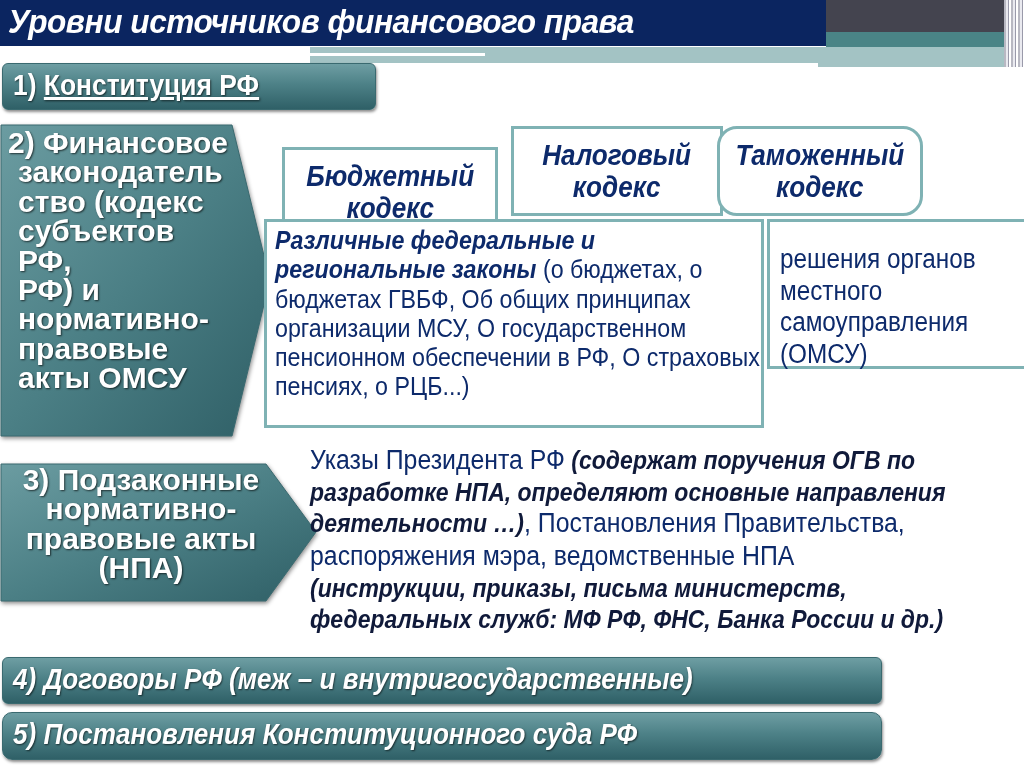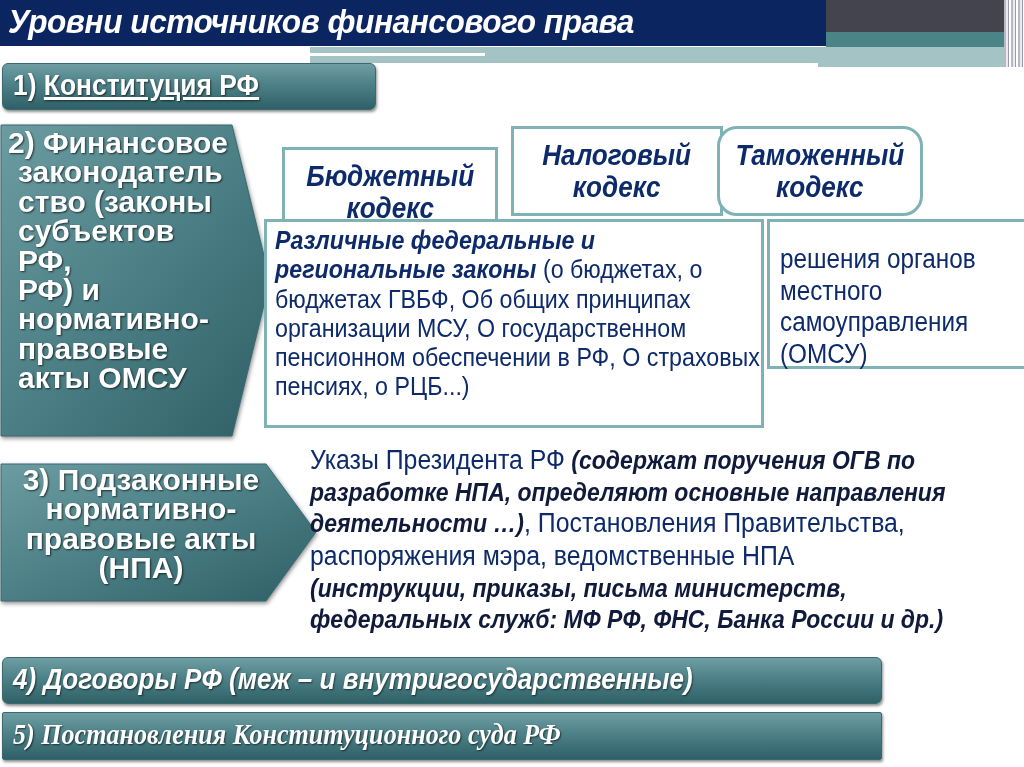--- a/index.html
+++ b/index.html
@@ -28,21 +28,21 @@
   .laws-box{position:absolute;left:264px;top:219px;width:500px;height:209px;border:3px solid #7fb2b4;background:#fff;color:#0d2a6b;font-size:25px;line-height:1.17;padding:4px 8px;box-sizing:border-box;font-weight:normal;}
   .laws-box .bi{font-weight:bold;font-style:italic;}
   .laws-box .txt{transform:scaleX(0.93);transform-origin:left top;width:530px;}
   .omsu-box{position:absolute;left:767px;top:219px;width:257px;height:150px;border-top:3px solid #7fb2b4;border-left:3px solid #7fb2b4;border-bottom:3px solid #7fb2b4;background:#fff;color:#0d2a6b;font-size:27px;line-height:1.17;padding:22px 10px;box-sizing:border-box;}
   .omsu-box .txt{transform:scaleX(0.9);transform-origin:left top;width:270px;}
   .npa-text{position:absolute;left:310px;top:444px;width:700px;color:#0d2a6b;font-size:25px;line-height:1.22;}
   .npa-text .inner{transform:scaleX(0.92);transform-origin:left top;width:740px;}
   .npa-text .reg{font-size:27px;}
   .npa-text .it{font-style:italic;font-weight:bold;color:#101a3a;}
   .lvl4{left:2px;top:657px;width:878px;height:45px;border-radius:6px;}
-  .lvl5{left:2px;top:712px;width:878px;height:46px;border-radius:2px;font-family:Liberation Serif, serif;}
+  .lvl5{left:2px;top:712px;width:878px;height:46px;border-radius:10px;}
   .bar-text{position:absolute;left:10px;top:4px;font-size:30px;font-style:italic;font-weight:bold;text-shadow:1px 1px 2px rgba(0,0,0,0.6);transform:scaleX(0.87);transform-origin:left center;white-space:nowrap;}
 </style>
 </head>
 <body>
 
 <div class="title-bar">
   <div class="title-text">Уровни источников финансового права</div>
 </div>
 <div class="deco-dark"></div>
 <div class="deco-teal"></div>
@@ -61,21 +61,21 @@
       <stop offset="0" stop-color="#6b9ca1"></stop>
       <stop offset="0.5" stop-color="#4b7f85"></stop>
       <stop offset="1" stop-color="#2f5f66"></stop>
     </linearGradient>
   </defs>
   <polygon points="1,1 232,1 270,156 232,312 1,312" fill="url(#g2)" stroke="#3a6a70" stroke-width="1"></polygon>
 </svg>
 <div class="arrow-text a2-text">
   <div>2) Финансовое</div>
   <div style="padding-left:10px">законодатель</div>
-  <div style="padding-left:10px">ство (законы</div>
+  <div style="padding-left:10px">ство (кодекс</div>
   <div style="padding-left:10px">субъектов</div>
   <div style="padding-left:10px">РФ,</div>
   <div style="padding-left:10px">РФ) и</div>
   <div style="padding-left:10px">нормативно-</div>
   <div style="padding-left:10px">правовые</div>
   <div style="padding-left:10px">акты ОМСУ</div>
 </div>
 
 <div class="code-box cb1">
   <div>

